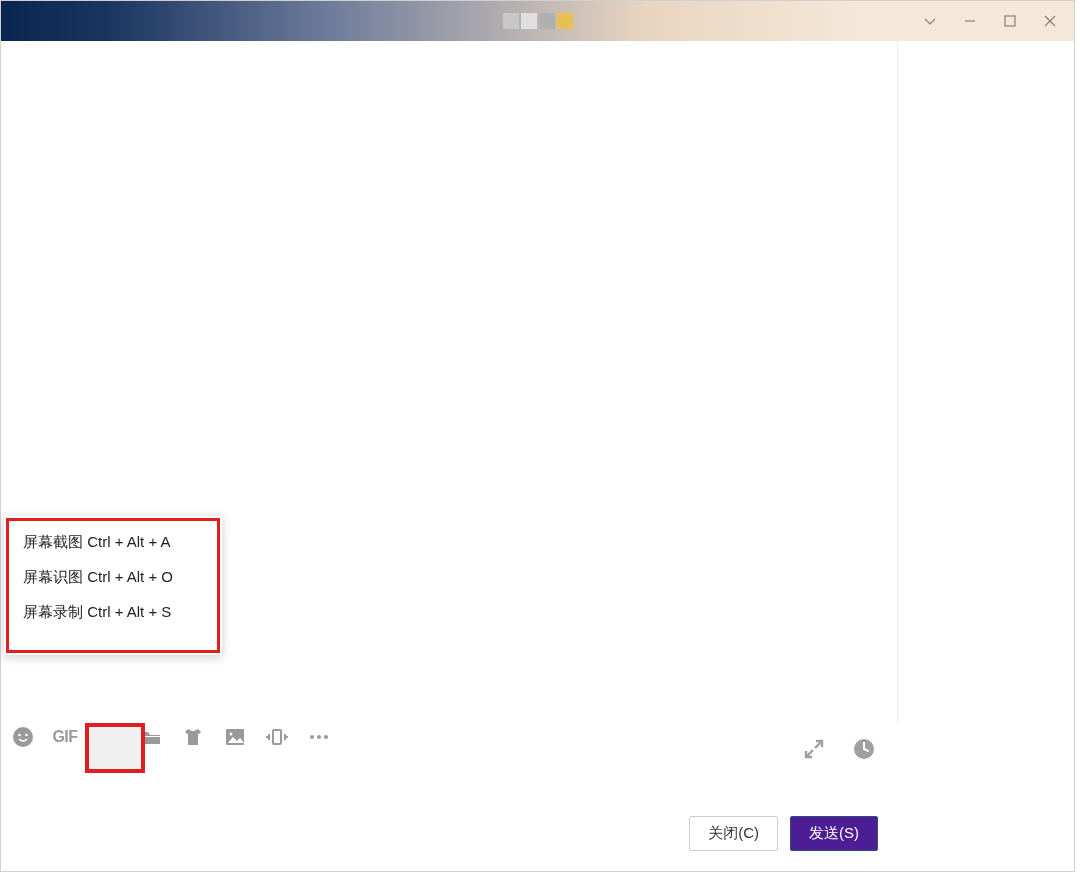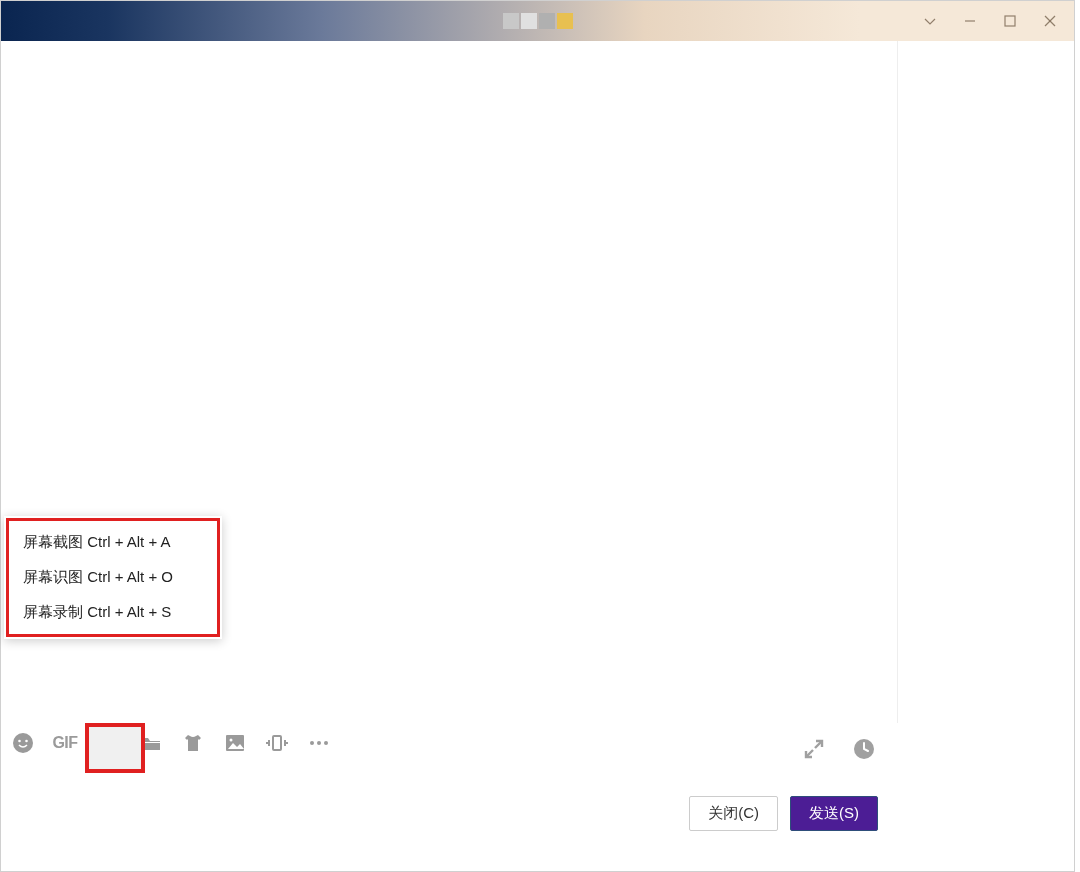--- a/index.html
+++ b/index.html
@@ -74,40 +74,39 @@
   position: absolute;
   left: 3px;
   top: 515px;
   width: 218px;
   background: #fff;
   box-shadow: 0 2px 10px rgba(0,0,0,0.2);
   padding: 2px;
 }
 .popup-highlight-box {
   border: 3px solid #e02020;
-  padding: 4px 0 4px;
+  padding: 4px 0 20px;
 }
 .popup-item {
   padding: 8px 14px;
   font-size: 15px;
   color: #222;
   cursor: pointer;
   white-space: nowrap;
 }
 .popup-item.outside {
   padding: 10px 16px 10px 18px;
 }
 .toolbar {
   position: absolute;
   left: 8px;
   bottom: 108px;
   right: 190px;
   height: 40px;
   display: flex;
-  align-items: center;
   gap: 14px;
 }
 .tool-icon {
   width: 28px;
   height: 28px;
   display: flex;
   align-items: center;
   justify-content: center;
   color: #9a9a9a;
   cursor: pointer;
@@ -127,21 +126,21 @@
   position: absolute;
   right: 196px;
   bottom: 108px;
   display: flex;
   align-items: center;
   gap: 22px;
 }
 .toolbar-right .tool-icon { color: #a0a0a0; }
 .action-buttons {
   position: absolute;
-  bottom: 40px;
+  bottom: 20px;
   right: 196px;
   display: flex;
   gap: 12px;
 }
 .btn {
   padding: 7px 18px;
   font-size: 15px;
   border-radius: 2px;
   cursor: pointer;
   border: 1px solid #ccc;

